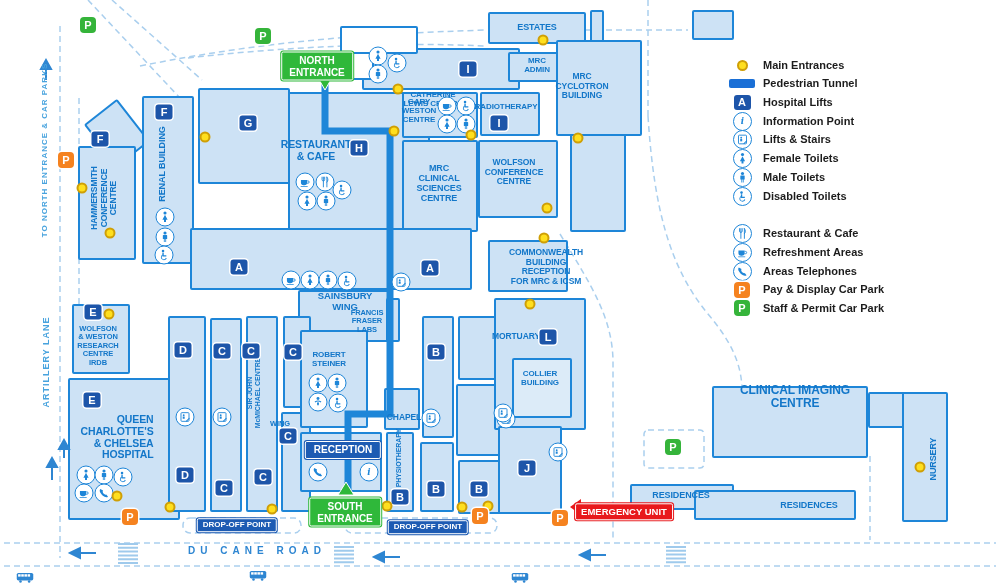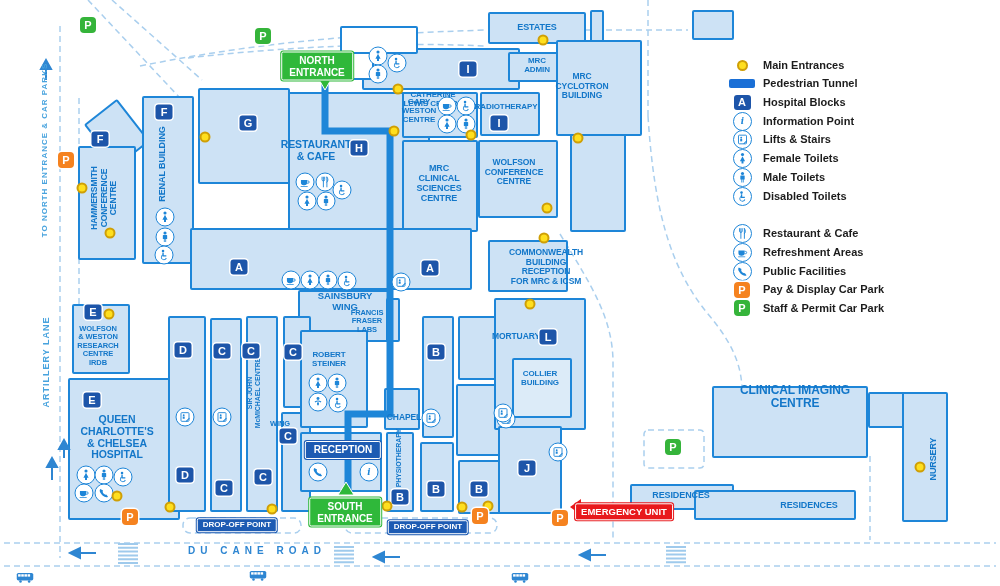--- a/index.html
+++ b/index.html
@@ -243,21 +243,21 @@
       <div class="ml" style="left: 367px; top: 322px; font-size: 7.5px;">FRANCIS
 FRASER
 LABS</div>
       <div class="ml" style="left: 329px; top: 360px; font-size: 8px;">ROBERT
 STEINER</div>
       <div class="ml" style="left: 98px; top: 346px; font-size: 7.5px;">WOLFSON
 &amp; WESTON
 RESEARCH
 CENTRE
 IRDB</div>
-      <div class="ml" style="left: 117px; top: 437px; font-size: 10.5px;">QUEEN
+      <div class="ml" style="left: 117px; top: 437px; font-size: 10.5px; text-align: right;">QUEEN
 CHARLOTTE'S
 &amp; CHELSEA
 HOSPITAL</div>
       <div class="ml rot" style="left: 254px; top: 393px; font-size: 7px;">SIR JOHN
 McMICHAEL CENTRE</div>
       <div class="ml" style="left: 280px; top: 424px; font-size: 7.5px;">WING</div>
       <div class="ml" style="left: 546px; top: 267px; font-size: 8.5px;">COMMONWEALTH
 BUILDING
 RECEPTION
 FOR MRC &amp; ICSM</div>
@@ -538,21 +538,21 @@
       <div class="lgrow" style="left: 728px; top: 74.73px;">
         <span class="lgic">
           <span class="tun"></span>
         </span>
         <span class="lglabel">Pedestrian Tunnel</span>
       </div>
       <div class="lgrow" style="left: 728px; top: 93.46px;">
         <span class="lgic">
           <span class="bk st">A</span>
         </span>
-        <span class="lglabel">Hospital Blocks</span>
+        <span class="lglabel">Hospital Lifts</span>
       </div>
       <div class="lgrow" style="left: 728px; top: 112.19px;">
         <span class="lgic">
           <span class="ic st">
             <svg viewBox="0 0 24 24">
               <use href="#ic-info"></use>
             </svg>
           </span>
         </span>
         <span class="lglabel">Information Point</span>
@@ -618,21 +618,21 @@
         <span class="lglabel">Refreshment Areas</span>
       </div>
       <div class="lgrow" style="left: 728px; top: 262.03px;">
         <span class="lgic">
           <span class="ic st">
             <svg viewBox="0 0 24 24">
               <use href="#ic-phone"></use>
             </svg>
           </span>
         </span>
-        <span class="lglabel">Public Facilities</span>
+        <span class="lglabel">Areas Telephones</span>
       </div>
       <div class="lgrow" style="left: 728px; top: 280.76px;">
         <span class="lgic">
           <span class="pm o st">P</span>
         </span>
         <span class="lglabel">Pay &amp; Display Car Park</span>
       </div>
       <div class="lgrow" style="left: 728px; top: 299.49px;">
         <span class="lgic">
           <span class="pm g st">P</span>

